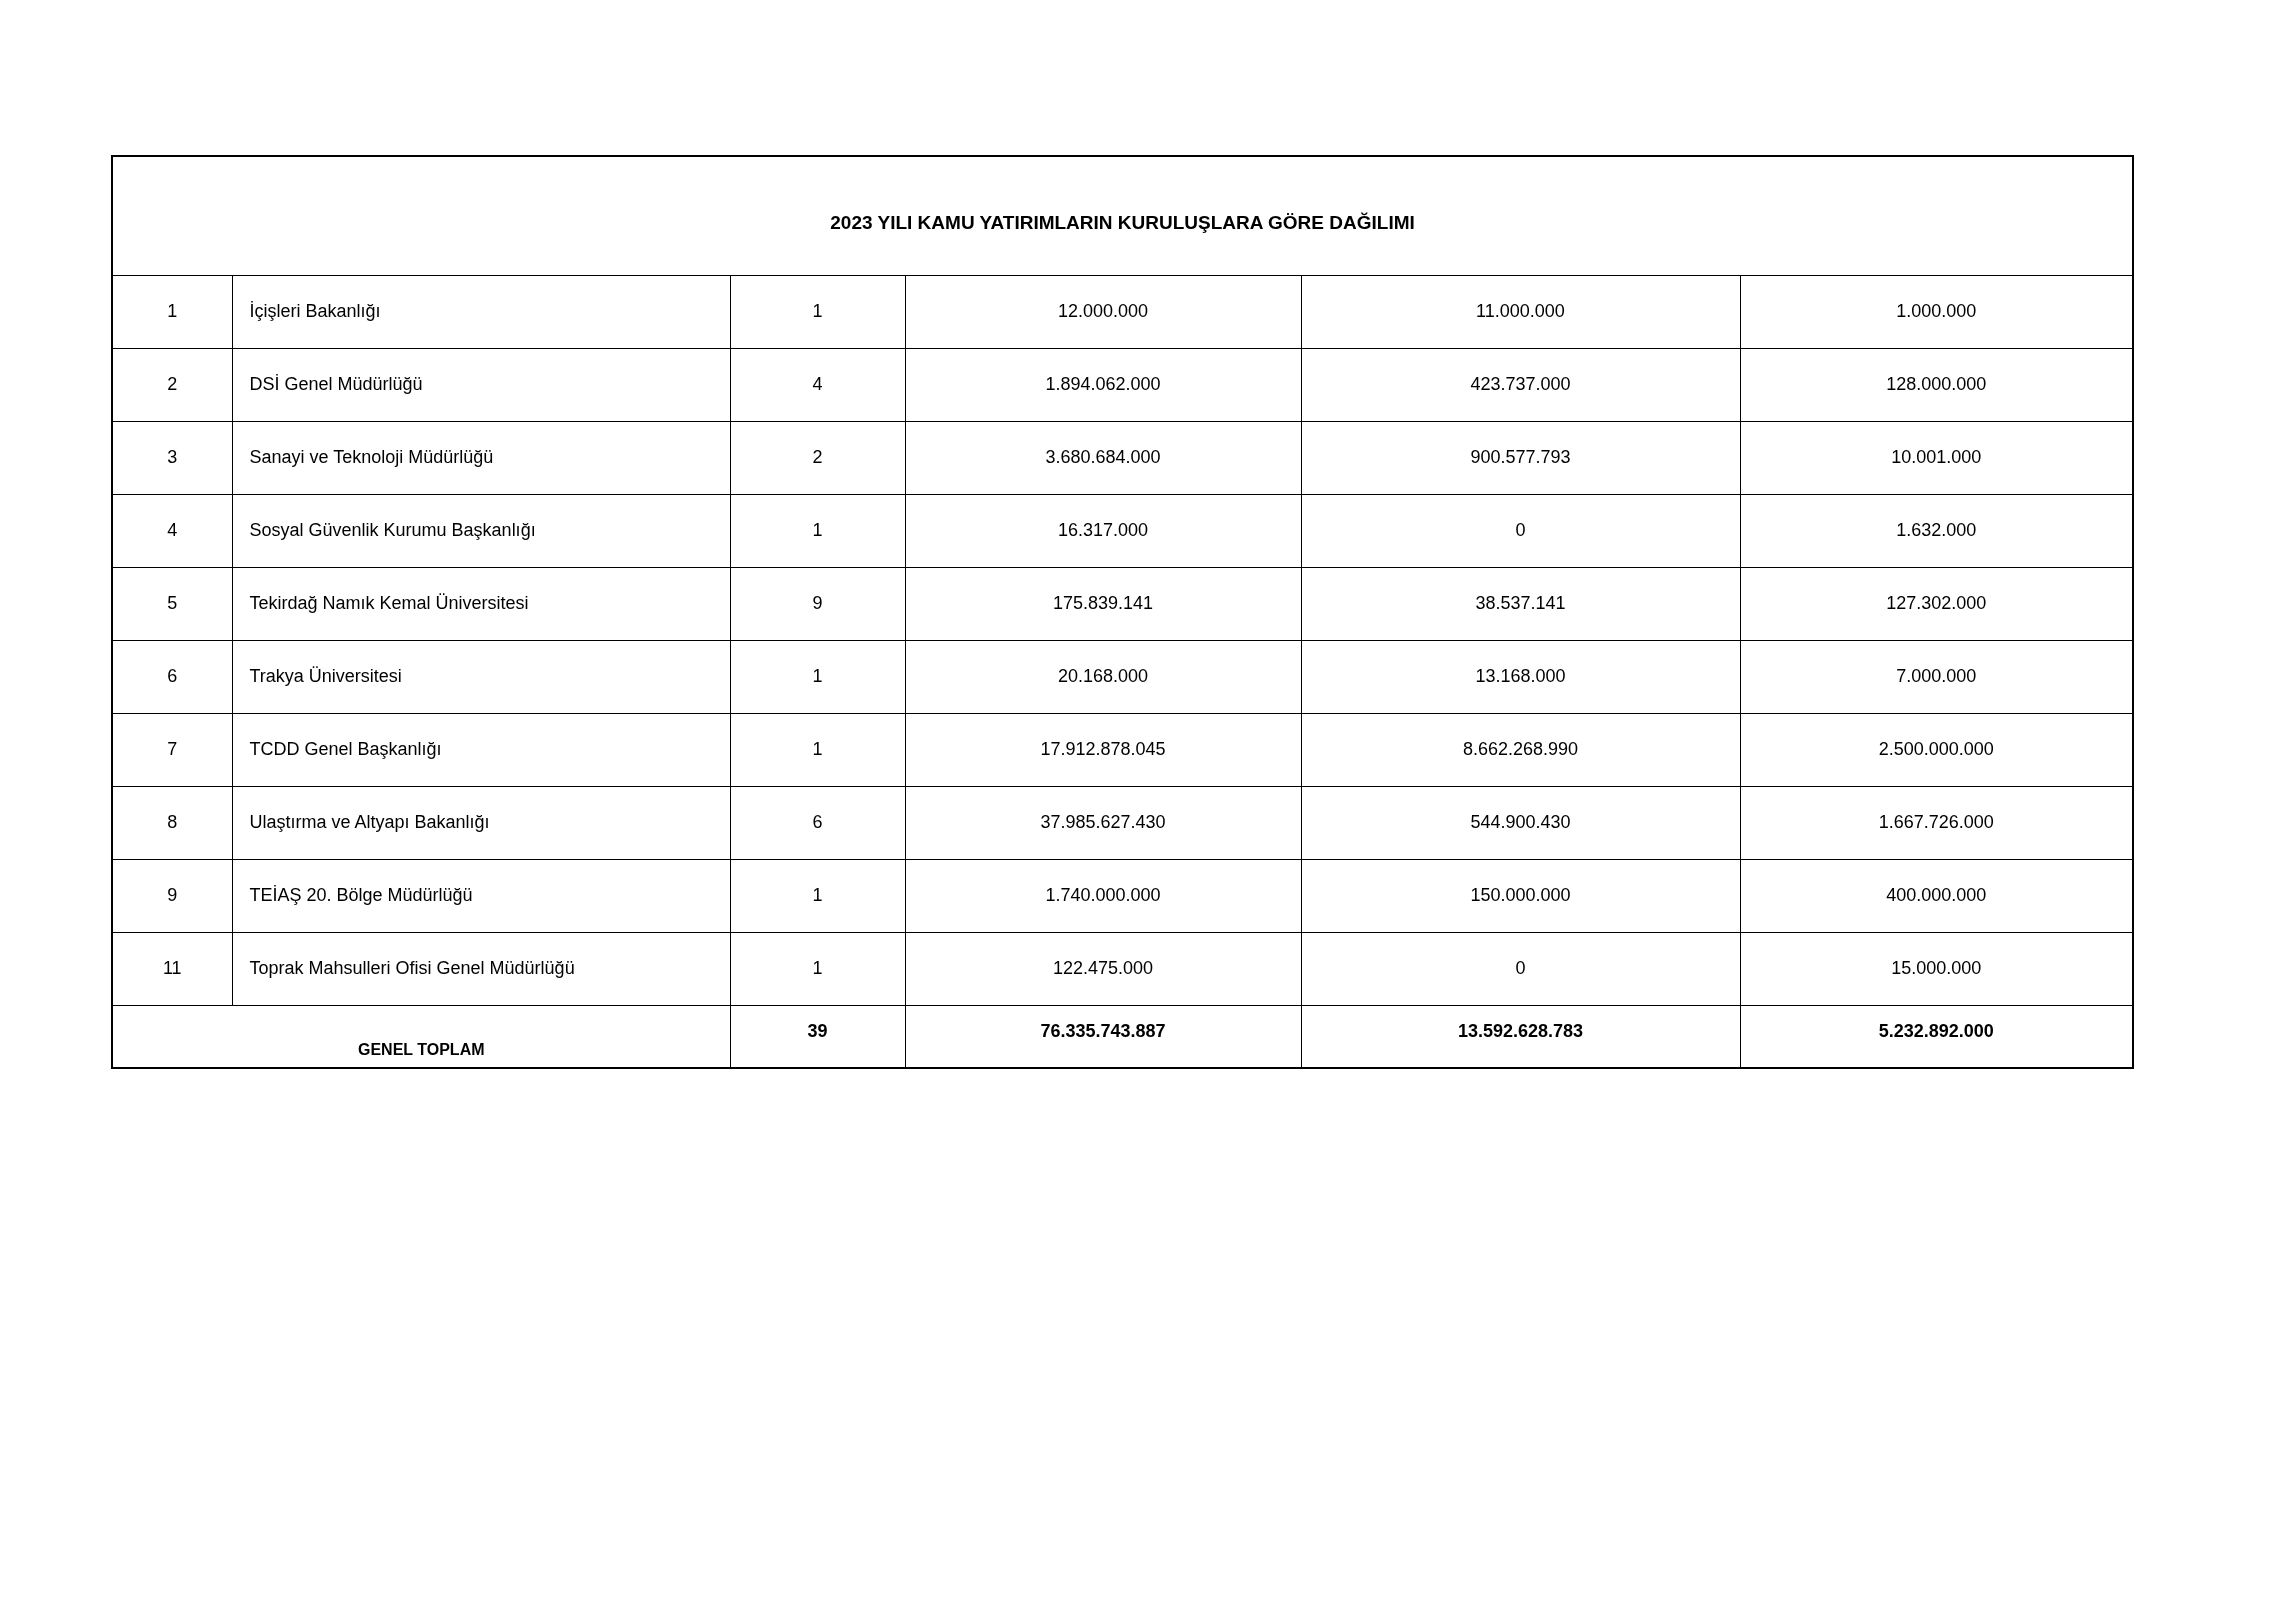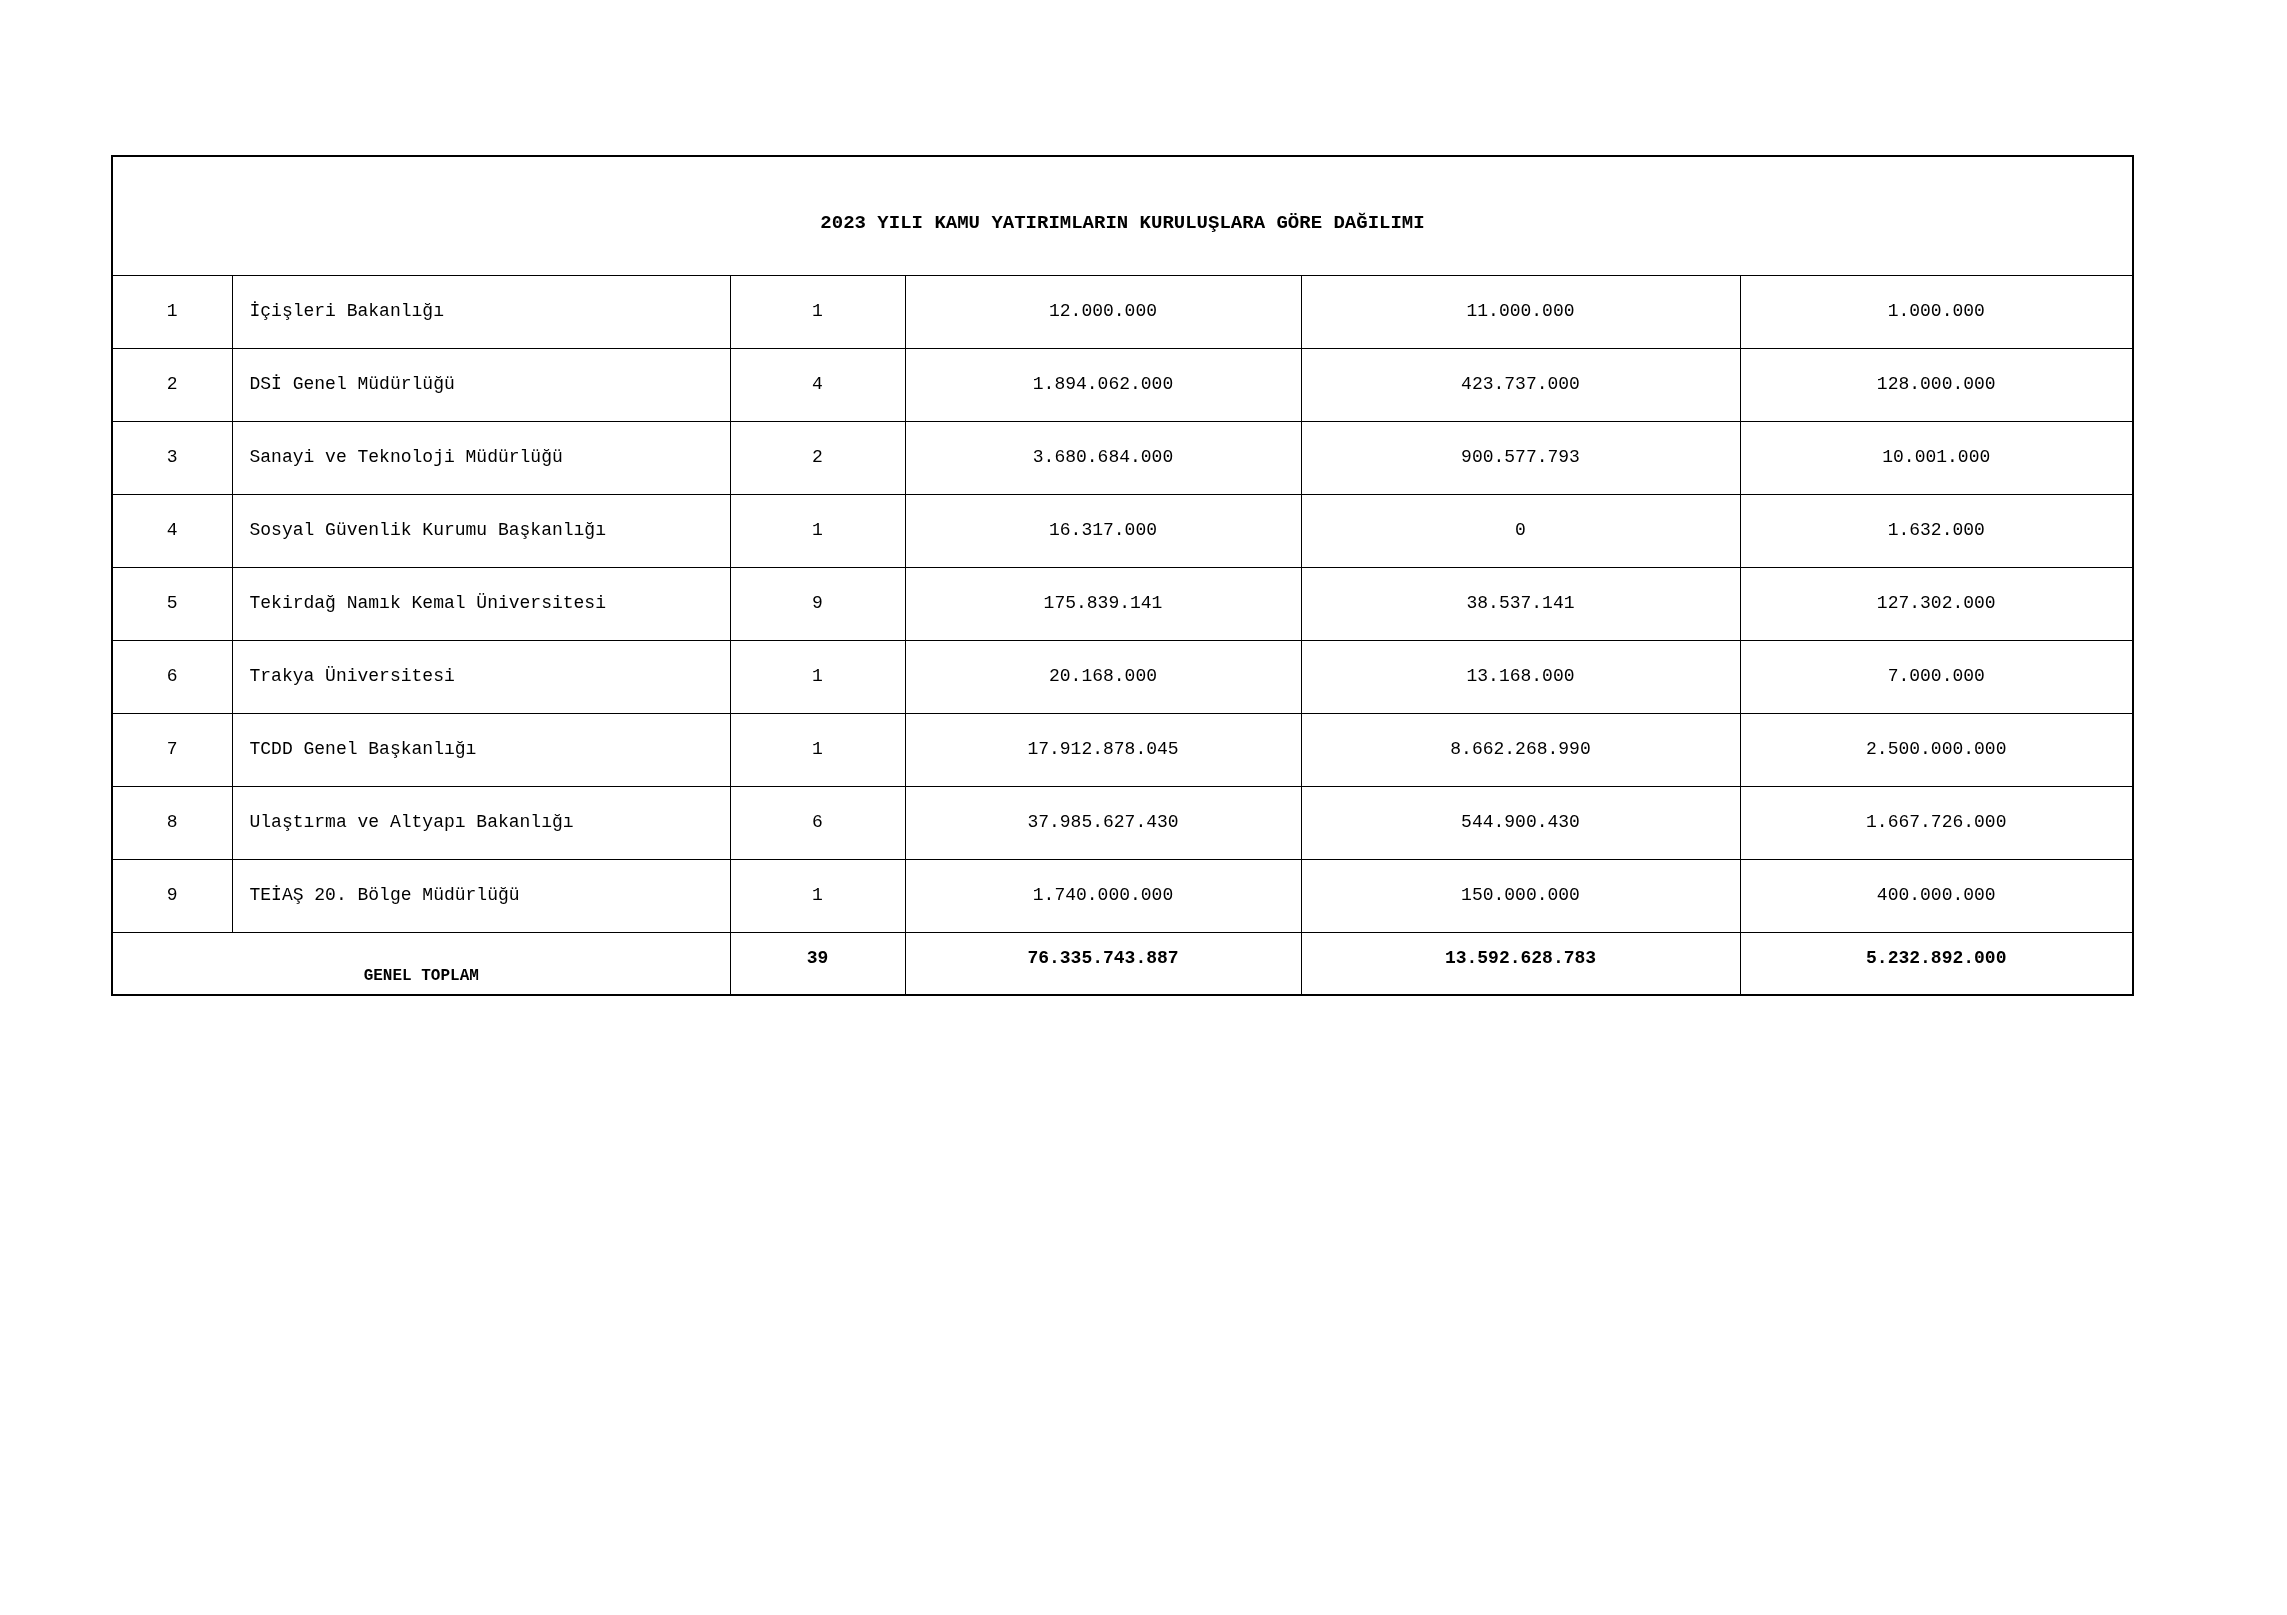--- a/index.html
+++ b/index.html
@@ -5,21 +5,21 @@
   html, body {
     margin: 0;
     padding: 0;
     background: #ffffff;
   }
   .page {
     position: relative;
     width: 2287px;
     height: 1200px;
     background: #ffffff;
-    font-family: Liberation Mono, monospace;
+    font-family: Liberation Sans, sans-serif;
     color: #000000;
   }
   table.invest {
     position: absolute;
     left: 111px;
     top: 155px;
     width: 2021px;
     border-collapse: collapse;
     table-layout: fixed;
     border: 2.9px solid #000000;
@@ -156,20 +156,28 @@
       <td>1.667.726.000</td>
     </tr>
     <tr class="data-row">
       <td>9</td>
       <td class="cell-kurulus">TEİAŞ 20. Bölge Müdürlüğü</td>
       <td>1</td>
       <td>1.740.000.000</td>
       <td>150.000.000</td>
       <td>400.000.000</td>
     </tr>
+    <tr class="data-row">
+      <td>11</td>
+      <td class="cell-kurulus">Toprak Mahsulleri Ofisi Genel Müdürlüğü</td>
+      <td>1</td>
+      <td>122.475.000</td>
+      <td>0</td>
+      <td>15.000.000</td>
+    </tr>
 
     <tr class="total-row">
       <td colspan="2" class="total-label-cell">GENEL TOPLAM</td>
       <td class="total-num">39</td>
       <td class="total-num">76.335.743.887</td>
       <td class="total-num">13.592.628.783</td>
       <td class="total-num">5.232.892.000</td>
     </tr>
   </tbody>
     </table>

